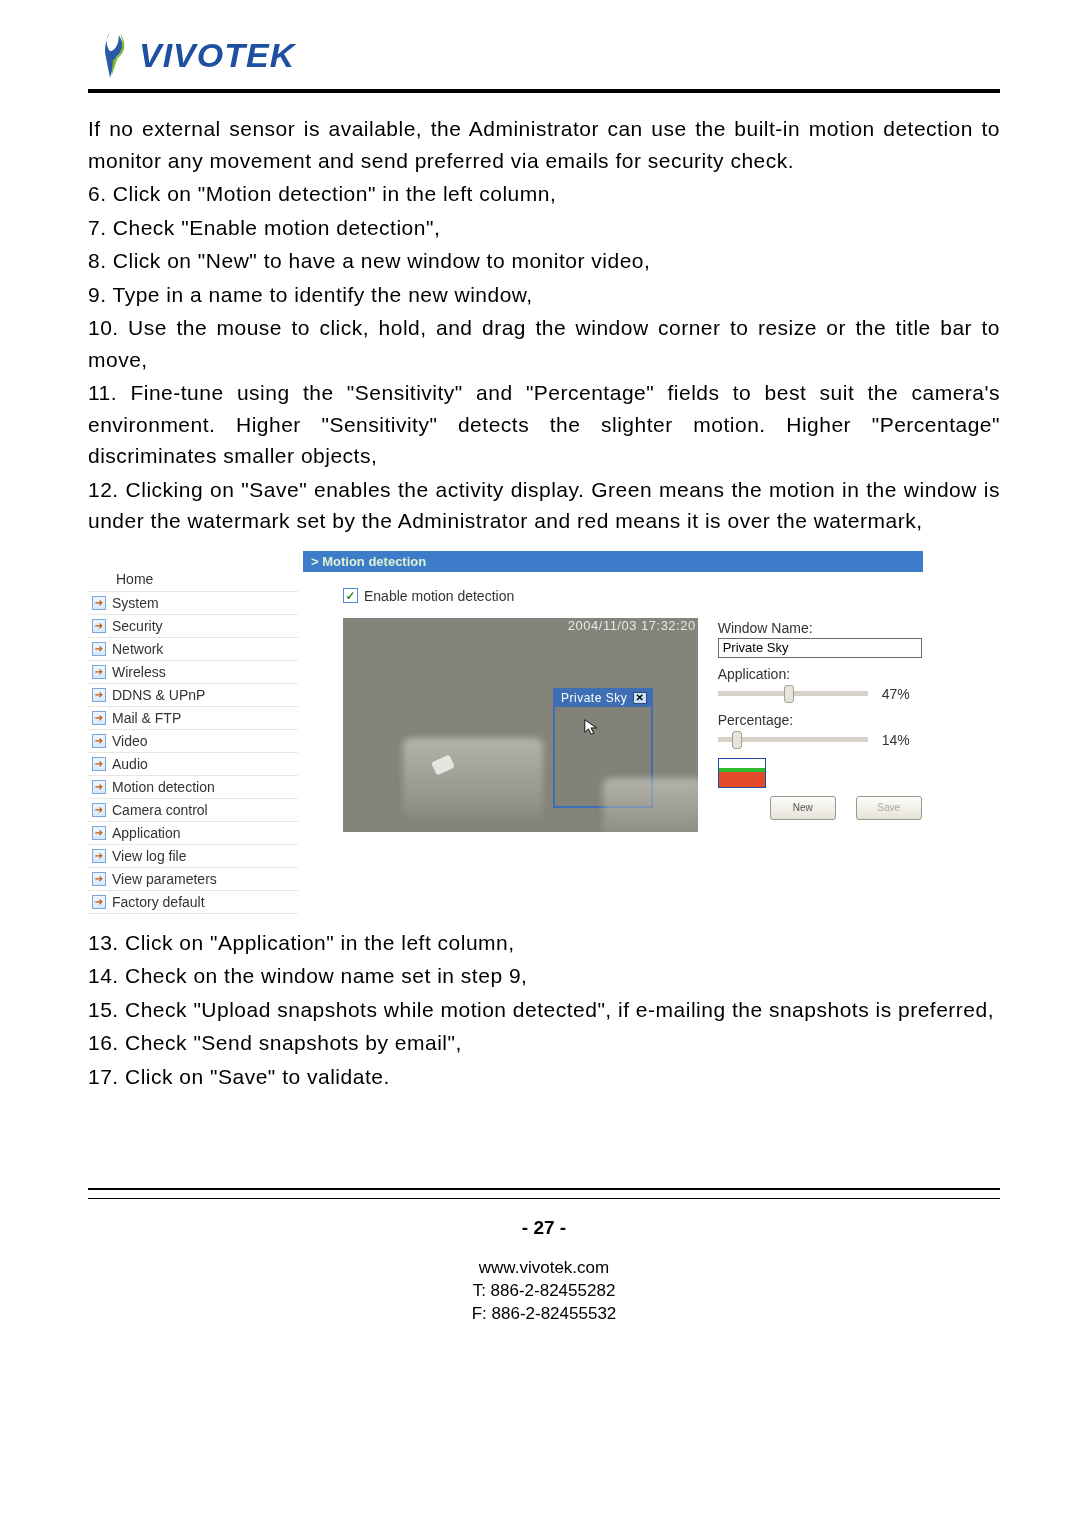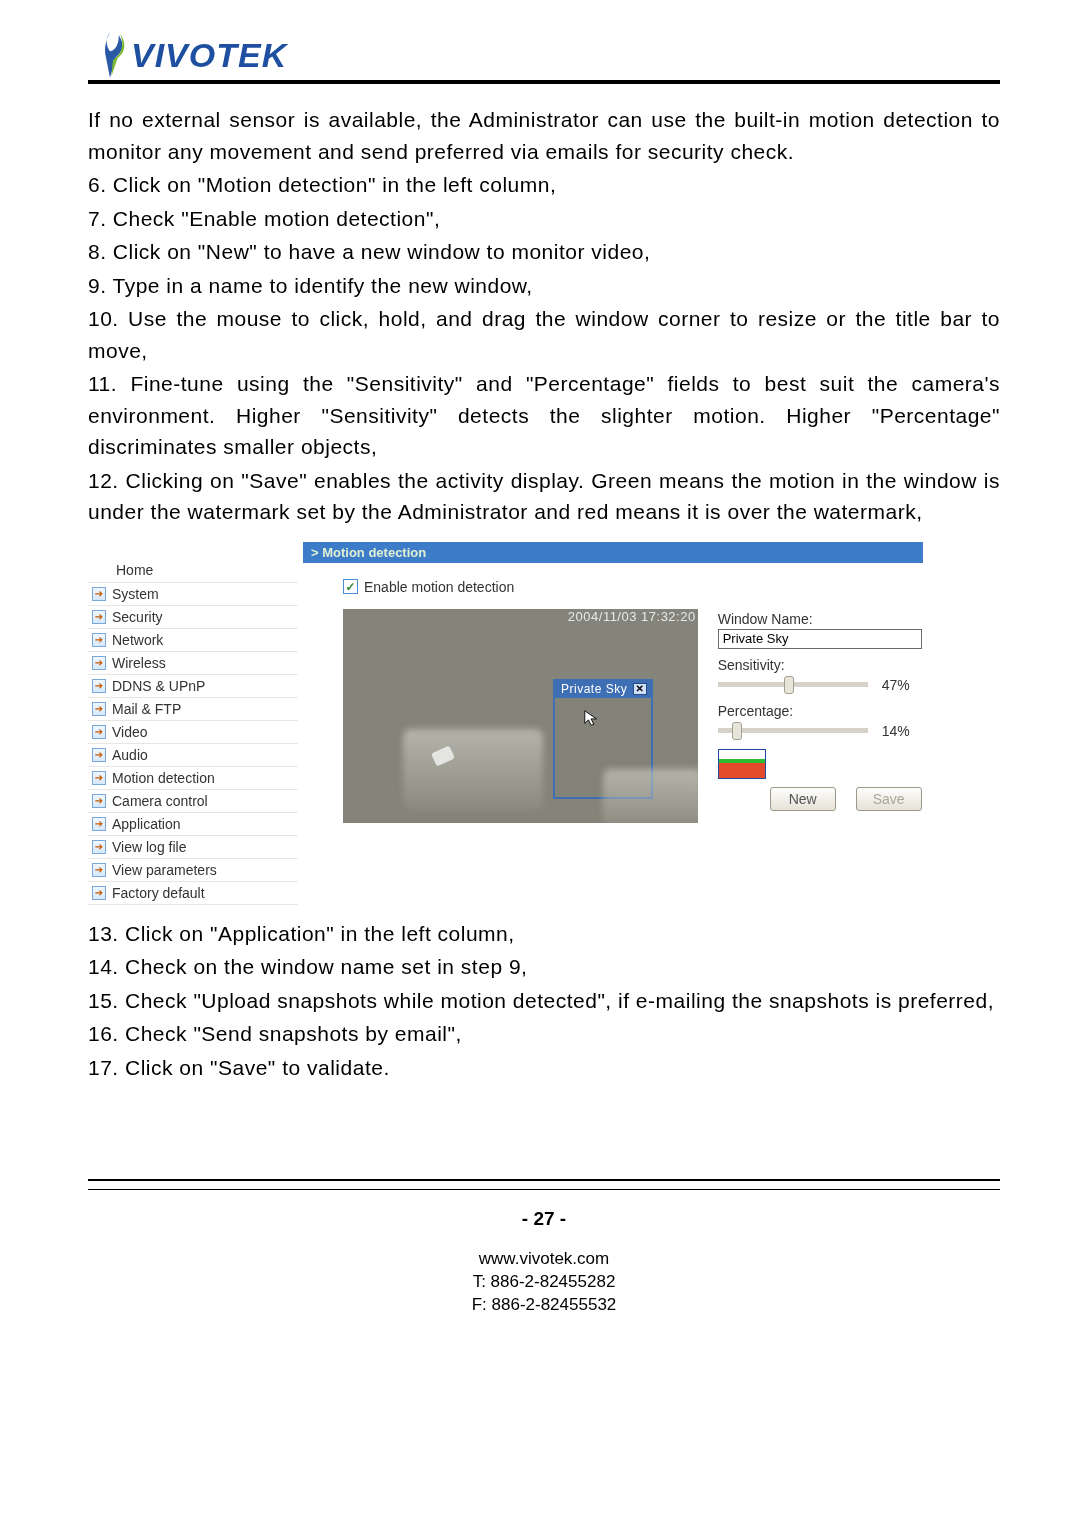--- a/index.html
+++ b/index.html
@@ -8,21 +8,21 @@
     padding: 0;
     font-family: Verdana, Arial, sans-serif;
     background: #fff;
     color: #000;
     width: 1080px;
   }
   .page {
     width: 1080px;
     padding: 30px 80px 40px 88px;
   }
-  .logo-row { display: flex; align-items: center; gap: 1px; margin-bottom: 0; }
+  .logo-row { display: flex; align-items: center; gap: 9px; margin-bottom: 9px; }
   .logo-mark { width: 44px; height: 50px; position: relative; }
   .logo-mark svg { width: 100%; height: 100%; }
   .logo-text {
     font-family: Arial, Helvetica, sans-serif;
     font-weight: 900;
     font-style: italic;
     font-size: 34px;
     letter-spacing: 1px;
     color: #1e4fa0;
     margin-left: -2px;
@@ -191,21 +191,21 @@
     margin-top: 8px;
   }
   .bargraph .gline { width:100%; height:4px; background:#2fbb2f; }
   .bargraph .rline { width:100%; height:5px; background:#e34a2a; }
   .btn-row { display:flex; gap:20px; justify-content:flex-end; margin-top:8px; width: 204px; }
   .win-btn {
     width: 66px; height: 24px;
     background: linear-gradient(#fdfdfc,#e5e2d7);
     border: 1px solid #9c988a;
     border-radius: 3px;
-    font-size: 14px;
+    font-size: 10px;
     color: #555;
     display:flex; align-items:center; justify-content:center;
   }
   .win-btn.disabled { color: #aba89b; }
   .hr-thin { border:0; border-top: 2px solid #000; margin-top: 240px; }
   .hr-thin2 { border:0; border-top: 1px solid #000; margin-top: 1px; }
   .footer {
     text-align: center;
     margin-top: 18px;
   }
@@ -321,21 +321,21 @@
             <svg class="cursor" viewBox="0 0 20 20">
               <path d="M2 2 L2 16 L6 12 L9 18 L12 17 L9 11 L15 11 Z" fill="#fff" stroke="#000"></path>
             </svg>
           </div>
         </div>
 
         <div class="controls">
           <div class="lbl">Window Name:</div>
           <input class="txtin" value="Private Sky" style="">
 
-          <div class="lbl">Sensitivity:</div>
+          <div class="lbl">Application:</div>
           <div class="slider-row">
             <div class="slider">
               <div class="knob" style="left:66px"></div>
             </div>
             <span class="pctval">47%</span>
           </div>
 
           <div class="lbl">Percentage:</div>
           <div class="slider-row">
             <div class="slider">

